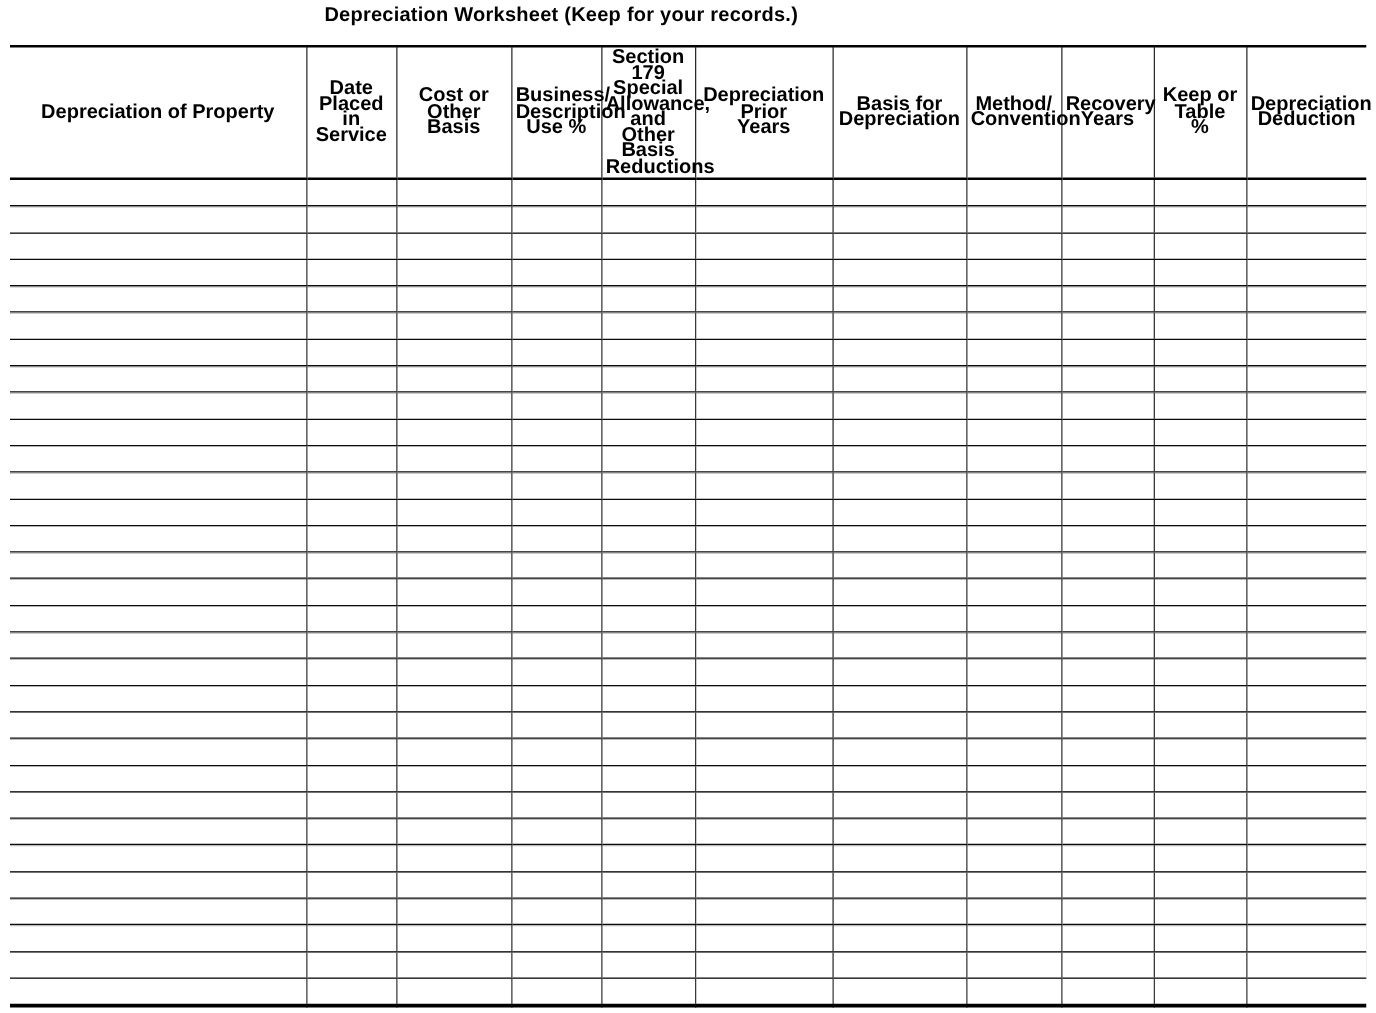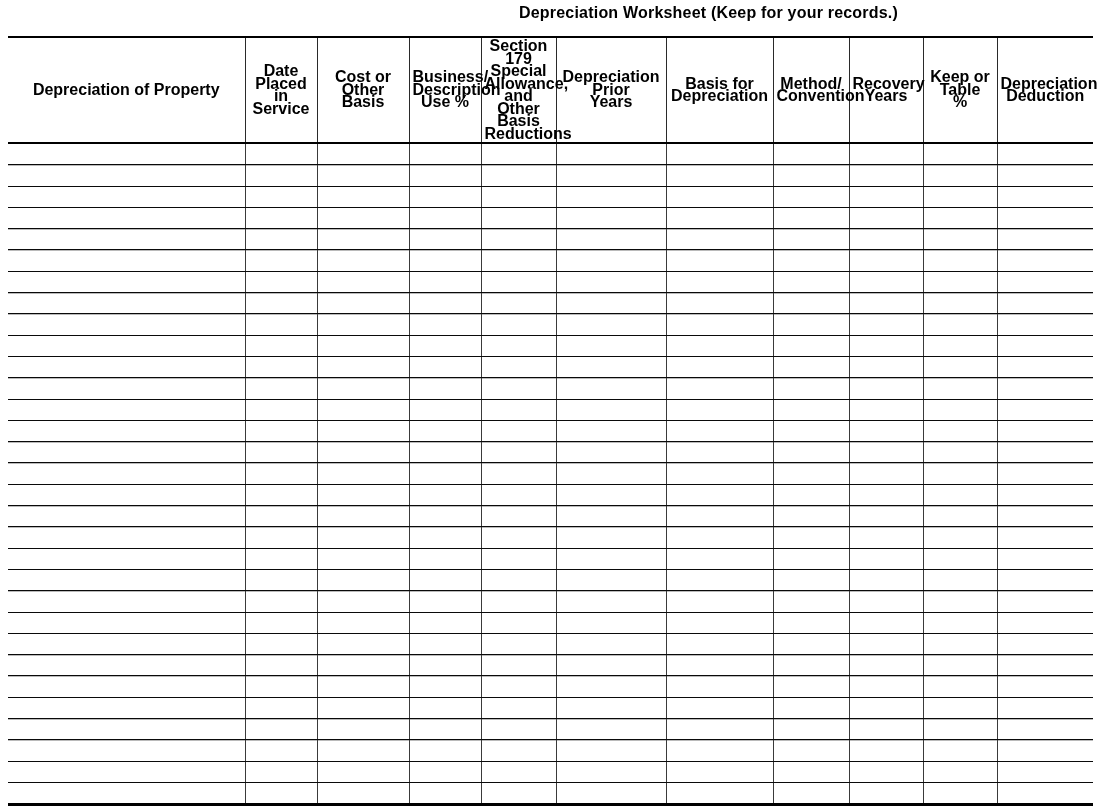--- a/index.html
+++ b/index.html
@@ -14,21 +14,21 @@
     height: 810px;
     background: #ffffff;
     overflow: hidden;
   }
   .title {
     position: absolute;
     top: 4px;
     left: 0;
     width: 898px;
     margin: 0;
-    text-align: right;
+    text-align: center;
     font-size: 16px;
     font-weight: bold;
     color: #000000;
     letter-spacing: 0.2px;
   }
   table.worksheet {
     position: absolute;
     left: 8px;
     top: 36px;
     width: 1085px;

